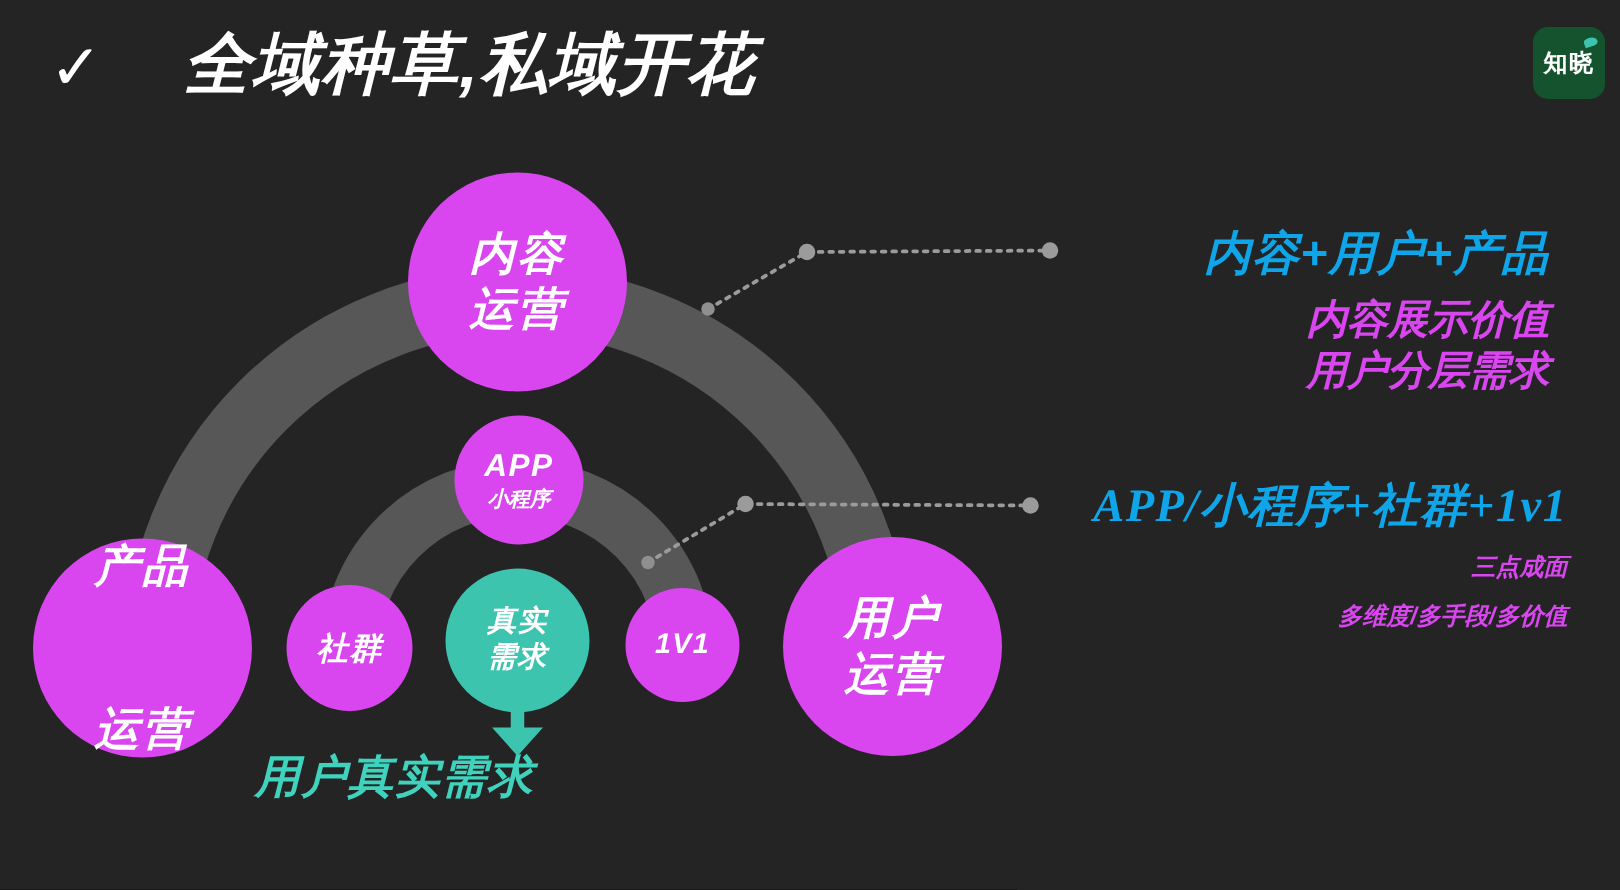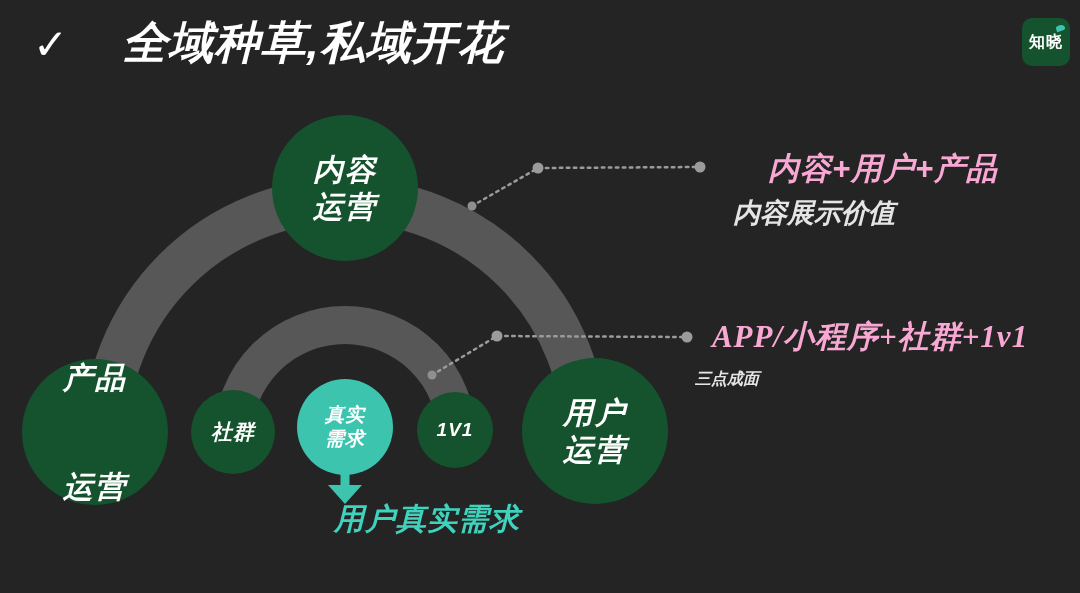--- a/index.html
+++ b/index.html
@@ -14,47 +14,47 @@
   .title-text{color:#fff;font-size:45px;font-weight:800;font-style:italic;letter-spacing:1px;line-height:1.2;margin-left:38px;}
   
   .logo{position:absolute;left:1022px;top:18px;width:48px;height:48px;border-radius:10px;
     background:#14532d;display:flex;align-items:center;justify-content:center;z-index:5;}
   .logo-text{color:#fff;font-size:16px;font-weight:800;letter-spacing:1px;}
   .logo-leaf{position:absolute;right:5px;top:7px;width:9px;height:6px;background:#3cc4af;
     border-radius:60% 90% 60% 0;transform:rotate(-18deg);}
   
   .svg-layer{position:absolute;left:0;top:0;z-index:1;}
   
-  .bubble{position:absolute;border-radius:50%;background:#14532d;display:flex;flex-direction:column;
+  .bubble{position:absolute;border-radius:50%;background:#d946ef;display:flex;flex-direction:column;
     align-items:center;justify-content:center;z-index:2;color:#fff;font-weight:800;font-style:italic;text-align:center;}
   .bubble-content{left:272px;top:115px;width:146px;height:146px;}
   .bubble-app{left:303px;top:277px;width:86px;height:86px;}
   .bubble-product{left:22px;top:359px;width:146px;height:146px;justify-content:space-between;}
   .bubble-community{left:191px;top:390px;width:84px;height:84px;}
   .bubble-need{left:297px;top:379px;width:96px;height:96px;background:#3cc4af;}
   .bubble-1v1{left:417px;top:392px;width:76px;height:76px;}
   .bubble-user{left:522px;top:358px;width:146px;height:146px;}
   .big-line{font-size:30px;line-height:37px;letter-spacing:2px;}
   .app-line1{font-size:21px;line-height:24px;letter-spacing:1px;}
   .app-line2{font-size:14px;line-height:18px;}
   .community-label{font-size:21px;letter-spacing:1px;}
   .need-line{font-size:19px;line-height:24px;letter-spacing:1px;}
   .ovo-label{font-size:19px;letter-spacing:1px;}
   
-  .anno-heading{position:absolute;z-index:3;color:#f9a8d4;font-weight:800;font-style:italic;
-    font-size:31px;text-align:center;letter-spacing:1px;}
-  .anno-body{position:absolute;z-index:3;color:#e5e5e5;font-weight:800;font-style:italic;
-    text-align:left;}
+  .anno-heading{position:absolute;z-index:3;color:#0ea5e9;font-weight:800;font-style:italic;
+    font-size:31px;text-align:right;letter-spacing:1px;}
+  .anno-body{position:absolute;z-index:3;color:#d946ef;font-weight:800;font-style:italic;
+    text-align:right;}
   .anno1-heading{left:733px;top:148px;width:300px;}
   .anno1-body{left:733px;top:196px;width:300px;font-size:27px;line-height:34px;}
   .anno2-heading{left:695px;top:316px;width:350px;font-family:Liberation Serif, serif;}
   .anno2-body{left:695px;top:362px;width:350px;font-size:16px;line-height:33px;}
   
   .bottom-note{position:absolute;left:170px;top:500px;width:350px;z-index:3;color:#3fd2bd;
-    font-size:30px;font-weight:800;font-style:italic;text-align:right;line-height:38px;letter-spacing:1px;}
+    font-size:30px;font-weight:800;font-style:italic;text-align:left;line-height:38px;letter-spacing:1px;}
 </style>
 </head>
 <body>
 
 <div class="stage">
 
   <div class="title-bar">
     <span class="title-check">✓</span>
     <span class="title-text">全域种草,私域开花</span>
   </div>
@@ -88,20 +88,24 @@
       <rect x="340.5" y="466" width="9" height="20" fill="#3cc4af"></rect>
       <polygon points="328,485 362,485 345,504" fill="#3cc4af"></polygon>
     </g>
   </svg>
 
   <div class="bubble bubble-content">
     <span class="big-line">内容</span>
     <span class="big-line">运营</span>
   </div>
 
+  <div class="bubble bubble-app">
+    <span class="app-line1">APP</span>
+    <span class="app-line2">小程序</span>
+  </div>
 
   <div class="bubble bubble-product">
     <span class="big-line">产品</span>
     <span class="big-line">运营</span>
   </div>
 
   <div class="bubble bubble-need">
     <span class="need-line">真实</span>
     <span class="need-line">需求</span>
   </div>
@@ -115,24 +119,26 @@
   </div>
 
   <div class="bubble bubble-user">
     <span class="big-line">用户</span>
     <span class="big-line">运营</span>
   </div>
 
   <div class="anno-heading anno1-heading">内容+用户+产品</div>
   <div class="anno-body anno1-body">
     <div>内容展示价值</div>
+    <div>用户分层需求</div>
   </div>
 
   <div class="anno-heading anno2-heading">APP/小程序+社群+1v1</div>
   <div class="anno-body anno2-body">
     <div>三点成面</div>
+    <div>多维度/多手段/多价值</div>
   </div>
 
   <div class="bottom-note">
     <div>用户真实需求</div>
   </div>
 
 </div>
 
 </body></html>

